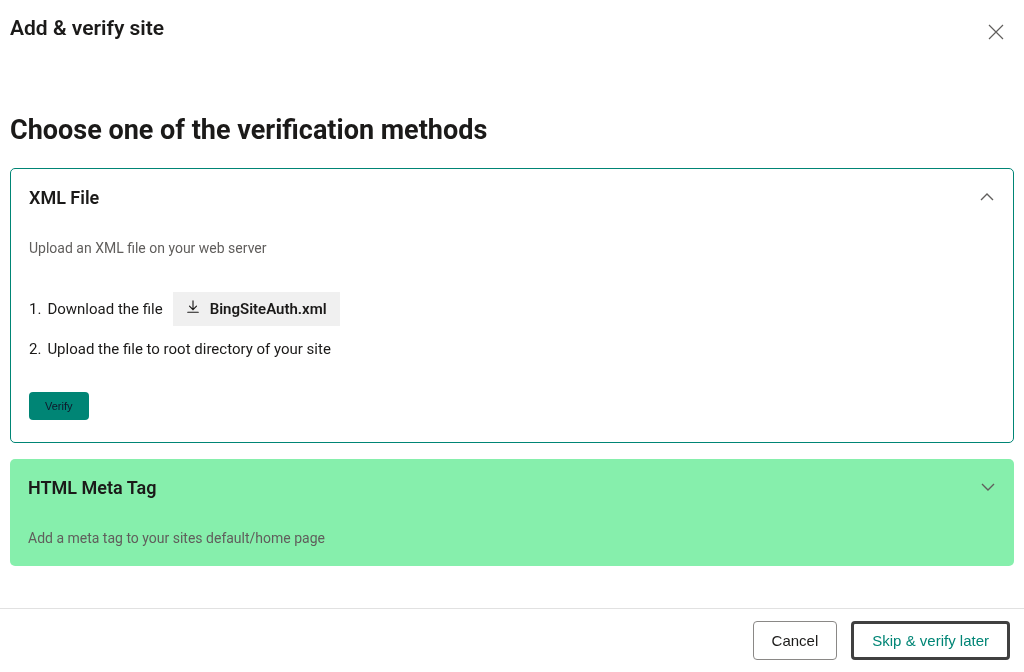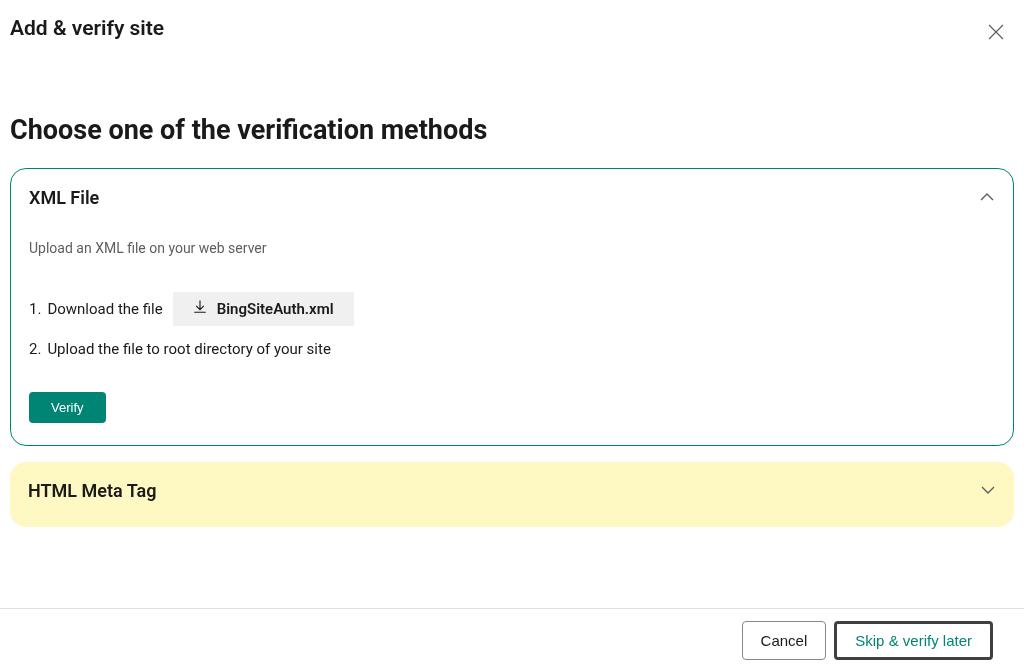--- a/index.html
+++ b/index.html
@@ -34,31 +34,31 @@
     margin-top: 4px;
   }
   .section-title {
     font-size: 27px;
     font-weight: 700;
     color: #1b1a19;
     margin-top: 70px;
     margin-bottom: 22px;
   }
   .card {
-    border-radius: 16px;
+    border-radius: 5px;
     margin-bottom: 16px;
     position: relative;
   }
   .card.selected {
     border: 1px solid #008575;
     background: #ffffff;
     padding: 18px 18px 22px 18px;
   }
   .card.collapsed {
-    background: #fef9c3;
+    background: #86efac;
     border: none;
     padding: 18px 18px 20px 18px;
   }
   .card-title {
     font-size: 18px;
     font-weight: 600;
     color: #1b1a19;
     margin-bottom: 6px;
   }
   .card-subtitle {
@@ -78,51 +78,51 @@
   .step {
     display: flex;
     align-items: center;
     font-size: 15px;
     color: #1b1a19;
     margin-bottom: 14px;
   }
   .step-num { margin-right: 6px; }
   .download-chip {
     background: #f0f0f0;
-    padding: 8px 20px;
+    padding: 8px 13px;
     display: inline-flex;
     align-items: flex-start;
     font-weight: 600;
     font-size: 15px;
     margin-left: 10px;
     cursor: pointer;
   }
   .download-chip .dl-icon {
     margin-right: 10px;
     color: #1b1a19;
   }
   .verify-btn {
     background: #008575;
-    color: #ffffff;
+    color: #0f172a;
     border: none;
-    font-size: 13px;
-    padding: 8px 22px;
+    font-size: 11px;
+    padding: 8px 16px;
     border-radius: 4px;
     cursor: pointer;
     margin-top: 20px;
   }
   .footer {
     position: absolute;
     bottom: 0;
     left: 0; right: 0;
     border-top: 1px solid #e1e1e1;
     display: flex;
     justify-content: flex-end;
-    padding: 12px 31px;
-    gap: 8px;
+    padding: 12px 14px;
+    gap: 14px;
     background: #ffffff;
   }
   .btn {
     font-size: 15px;
     padding: 8px 18px;
     border-radius: 4px;
     cursor: pointer;
     background: #ffffff;
   }
   .btn.cancel {
@@ -180,20 +180,21 @@
     <button class="verify-btn">Verify</button>
   </div>
 
   <div class="card collapsed">
     <div class="chevron">
       <svg width="16" height="16" viewBox="0 0 16 16">
           <path d="M2 5 L8 11 L14 5" stroke="currentColor" stroke-width="1.4" fill="none"></path>
         </svg>
     </div>
     <div class="card-title">HTML Meta Tag</div>
+    <div class="card-subtitle">Add a meta tag to your sites default/home page</div>
   </div>
 
 </div>
 
 <div class="footer">
   <button class="btn cancel">Cancel</button>
   <button class="btn skip">Skip &amp; verify later</button>
 </div>
 
 </body></html>

